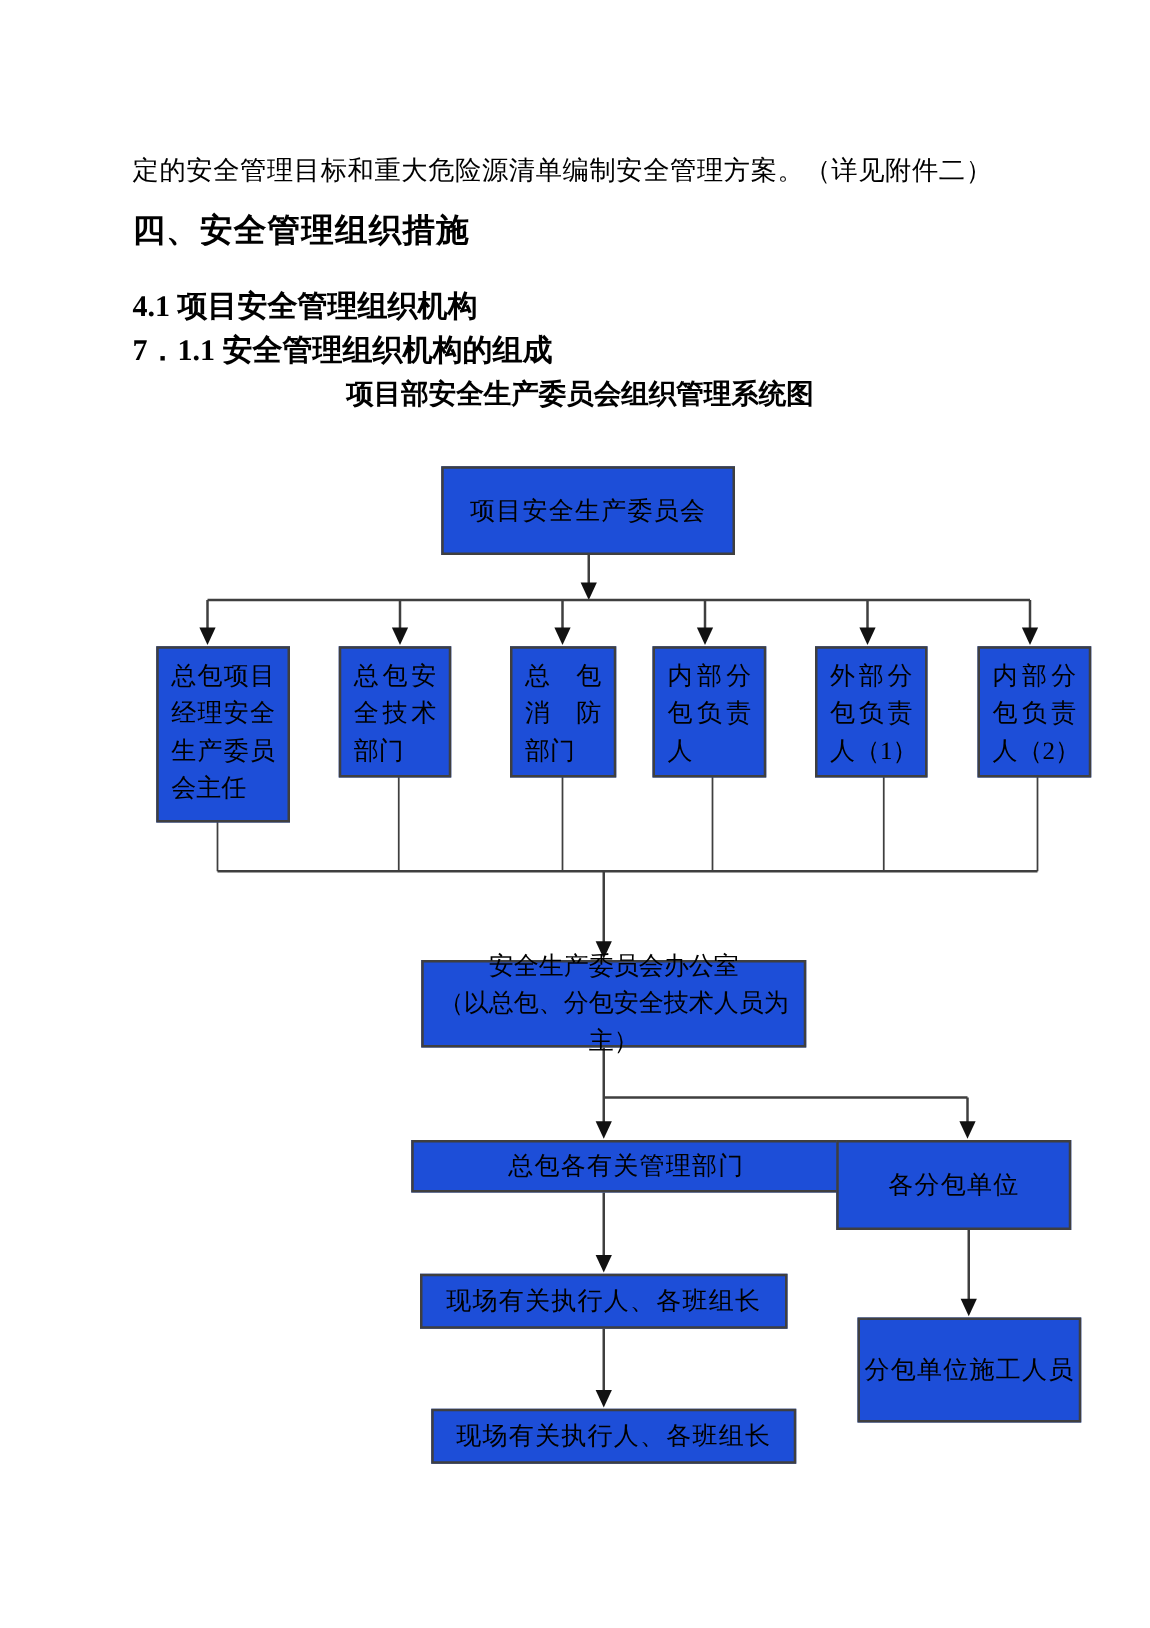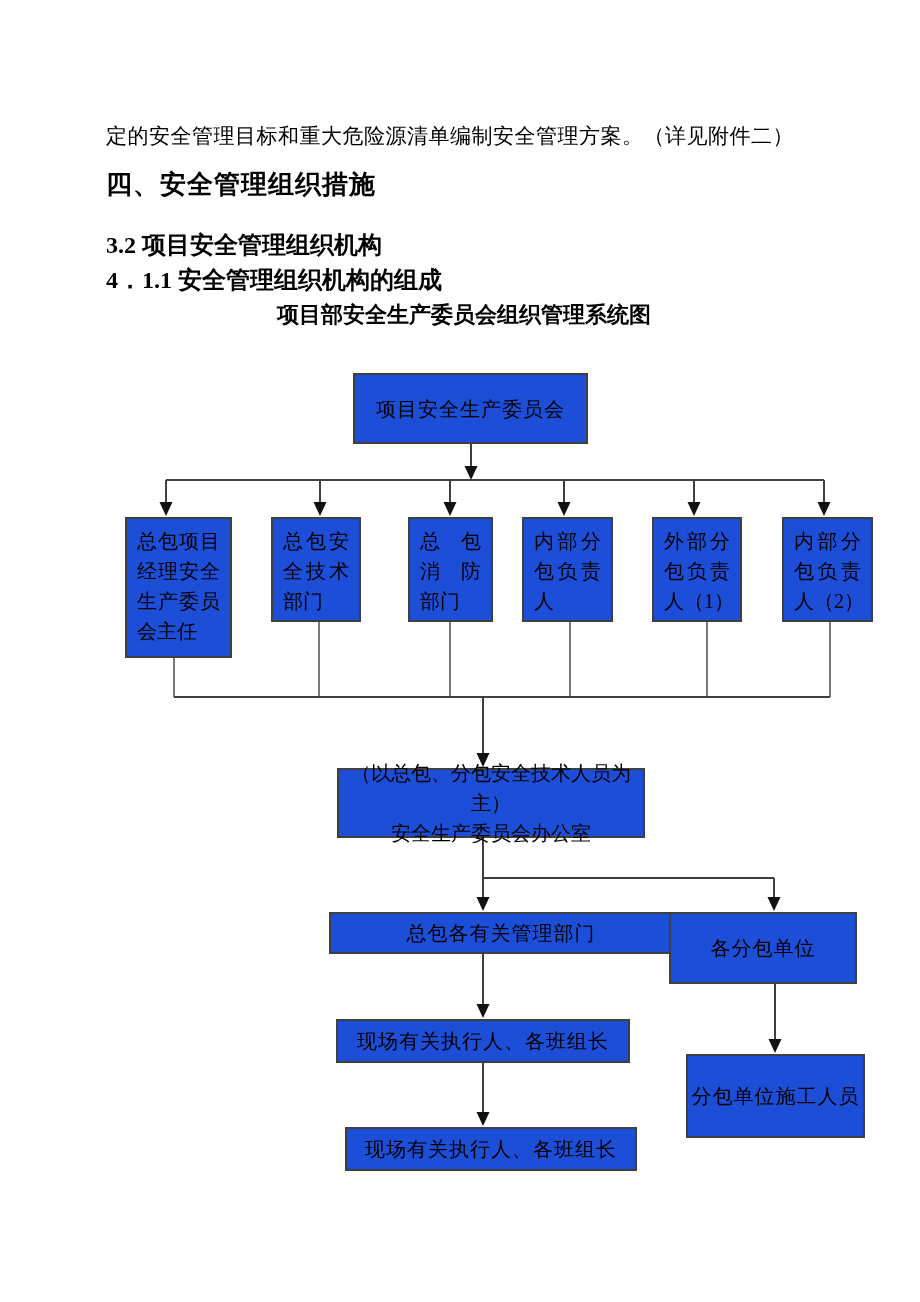--- a/index.html
+++ b/index.html
@@ -30,22 +30,22 @@
   svg.connectors path { stroke:#3f3f3f; fill:none; }
   svg.connectors .thick { stroke-width:2; }
   svg.connectors .thin  { stroke-width:1.4; }
   svg.connectors polygon { fill:#111; }
 </style>
 </head>
 <body>
 
 <div class="abs intro">定的安全管理目标和重大危险源清单编制安全管理方案。（详见附件二）</div>
 <div class="abs h-main">四、安全管理组织措施</div>
-<div class="abs h-sub1">3.2 项目安全管理组织机构</div>
-<div class="abs h-sub2">4．1.1 安全管理组织机构的组成</div>
+<div class="abs h-sub1">4.1 项目安全管理组织机构</div>
+<div class="abs h-sub2">7．1.1 安全管理组织机构的组成</div>
 <div class="abs d-title">项目部安全生产委员会组织管理系统图</div>
 
 <svg class="connectors" width="920" height="1302" viewBox="0 0 920 1302">
   <g>
     <path class="thick" d="M471 444 V467"></path>
     <polygon points="471,480 464.5,466 477.5,466"></polygon>
   </g>
   <path class="thick" d="M166 480 H824"></path>
   <g>
     <path class="thick" d="M166 480 V503"></path>
@@ -130,22 +130,22 @@
   <div class="jl last">人（1）</div>
 </div>
 
 <div class="node col" style="left:782px; top:517px; width:91px; height:105px;">
   <div class="jl">内部分</div>
   <div class="jl">包负责</div>
   <div class="jl last">人（2）</div>
 </div>
 
 <div class="node two-line" style="left:337px; top:768px; width:308px; height:70px;">
+  <div>安全生产委员会办公室</div>
   <div>（以总包、分包安全技术人员为主）</div>
-  <div>安全生产委员会办公室</div>
 </div>
 
 <div class="node center" style="left:329px; top:912px; width:344px; height:42px; letter-spacing:1px;">总包各有关管理部门</div>
 
 <div class="node center" style="left:669px; top:912px; width:188px; height:72px; letter-spacing:1px;text-align:center;">各分包单位</div>
 
 <div class="node center" style="left:336px; top:1019px; width:294px; height:44px; letter-spacing:1px;">现场有关执行人、各班组长</div>
 
 <div class="node center" style="left:686px; top:1054px; width:179px; height:84px; letter-spacing:1px;">分包单位施工人员</div>
 

